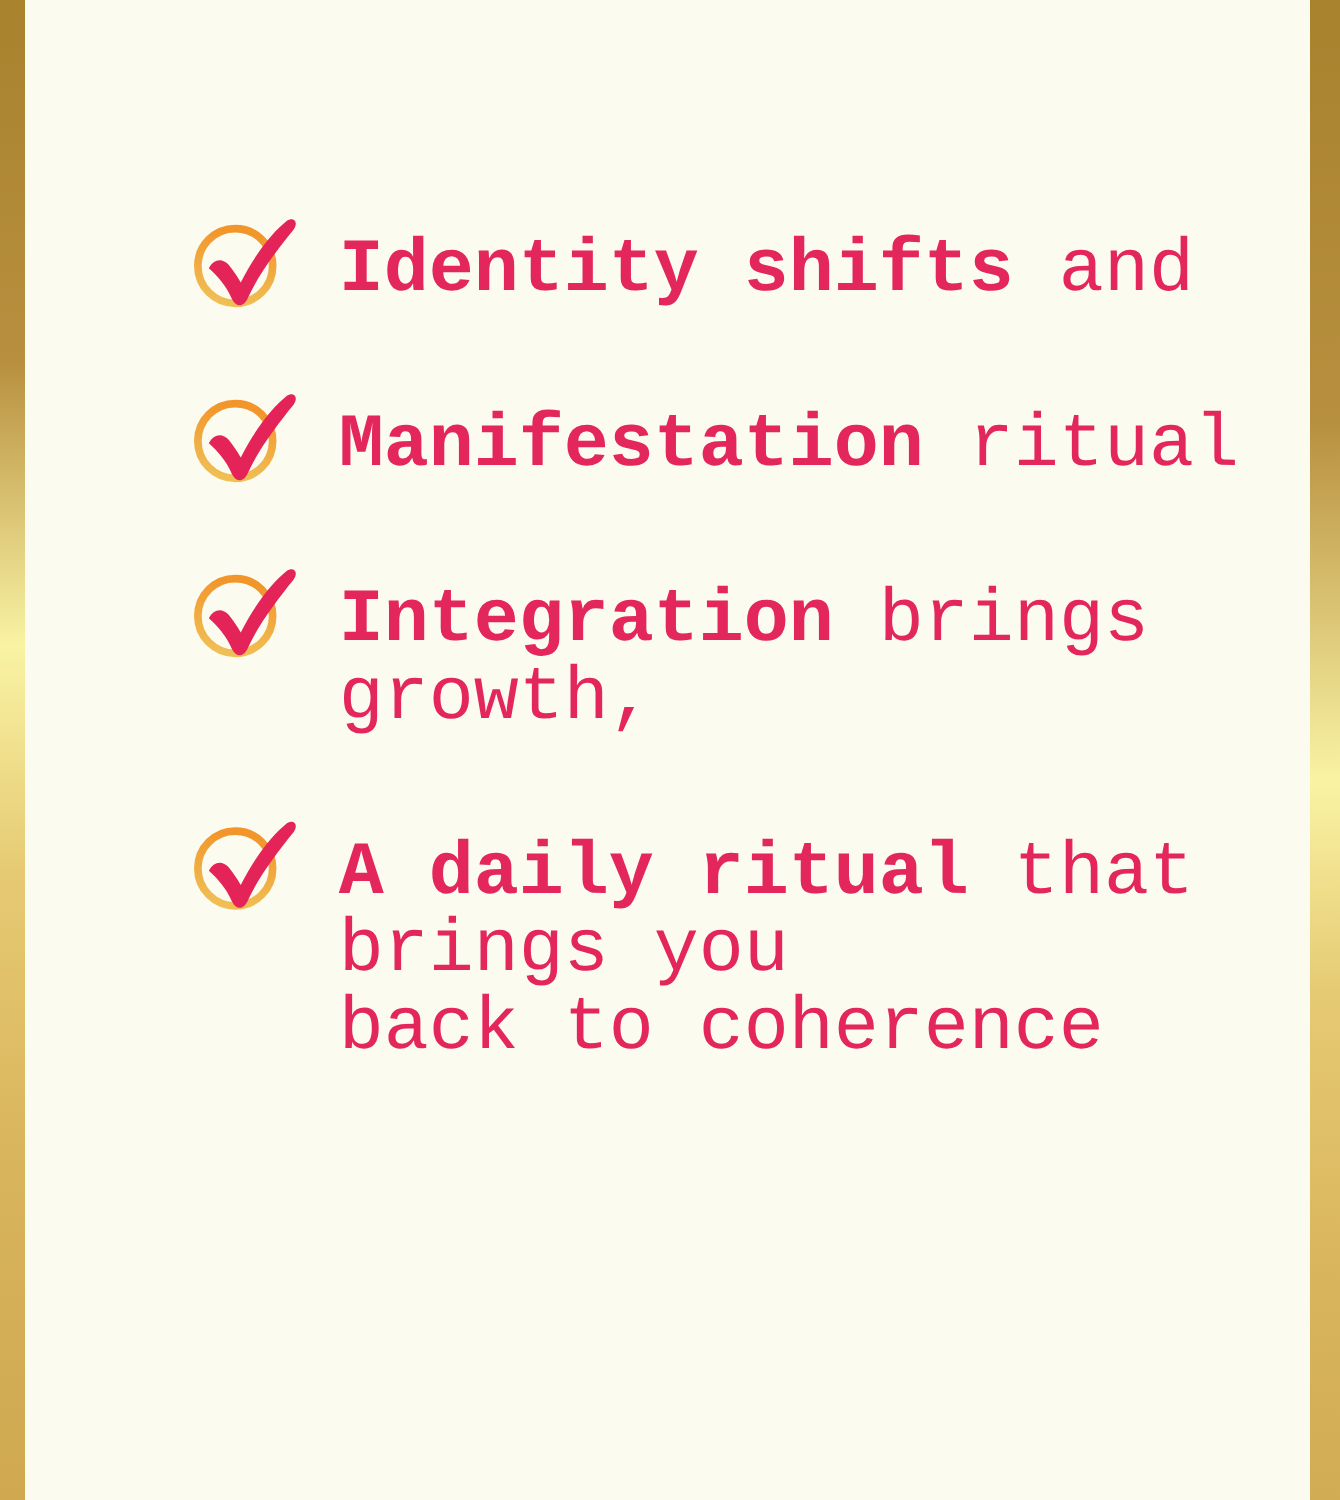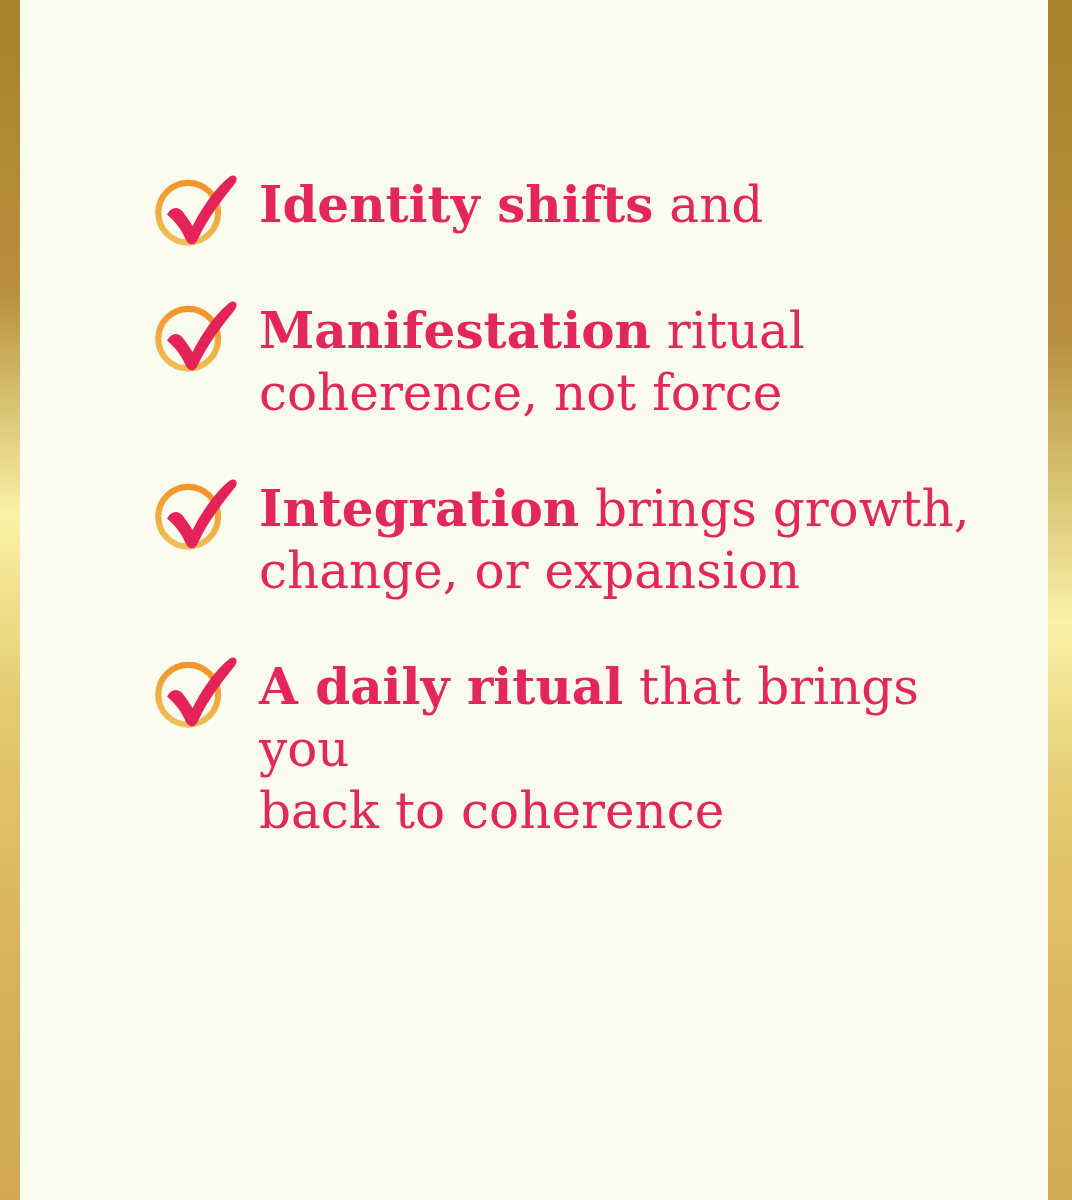--- a/index.html
+++ b/index.html
@@ -33,22 +33,22 @@
     list-style:none;margin:0;padding:0;
     position:absolute;left:153px;top:170px;width:860px;
   }
   li.item{
     display:flex;align-items:flex-start;gap:14px;
     margin:0 0 46px 0;
   }
   .icon-wrap{flex:0 0 88px;width:88px;height:78px;margin-top:2px;}
   .icon-wrap svg{width:88px;height:78px;display:block;}
   p.item-text{
-    margin:4px;color:var(--pink);
-    font-size:50px;line-height:62px;letter-spacing:0px;
+    margin:16px;color:var(--pink);
+    font-size:60px;line-height:62px;letter-spacing:0px;font-family:Liberation Mono, monospace;
   }
   p.item-text strong{font-weight:700;}
   .defs-svg{position:absolute;width:0;height:0;}
 </style>
 </head>
 <body>
 
 <svg class="defs-svg" aria-hidden="true">
   <defs>
     <linearGradient id="goldRing" x1="0.15" y1="0" x2="0" y2="1">
@@ -76,30 +76,30 @@
     <p class="item-text"><strong>Identity shifts</strong><span> and</span><br></p>
   </li>
 
 
   <li class="item">
     <span class="icon-wrap">
       <svg viewBox="0 0 100 88">
           <use href="#checkicon"></use>
         </svg>
     </span>
-    <p class="item-text"><strong>Manifestation</strong><span> ritual</span><br><span>coherence, not force</span></p>
+    <p class="item-text"><strong>Manifestation</strong><span> ritual</span><br></p>
   </li>
 
   <li class="item">
     <span class="icon-wrap">
       <svg viewBox="0 0 100 88">
           <use href="#checkicon"></use>
         </svg>
     </span>
-    <p class="item-text"><strong>Integration</strong><span> brings growth,</span><br><span>change, or expansion</span></p>
+    <p class="item-text"><strong>Integration</strong><span> brings growth,</span><br></p>
   </li>
 
   <li class="item">
     <span class="icon-wrap">
       <svg viewBox="0 0 100 88">
           <use href="#checkicon"></use>
         </svg>
     </span>
     <p class="item-text"><strong>A daily ritual</strong><span> that brings you</span><br><span>back to coherence</span></p>
   </li>

